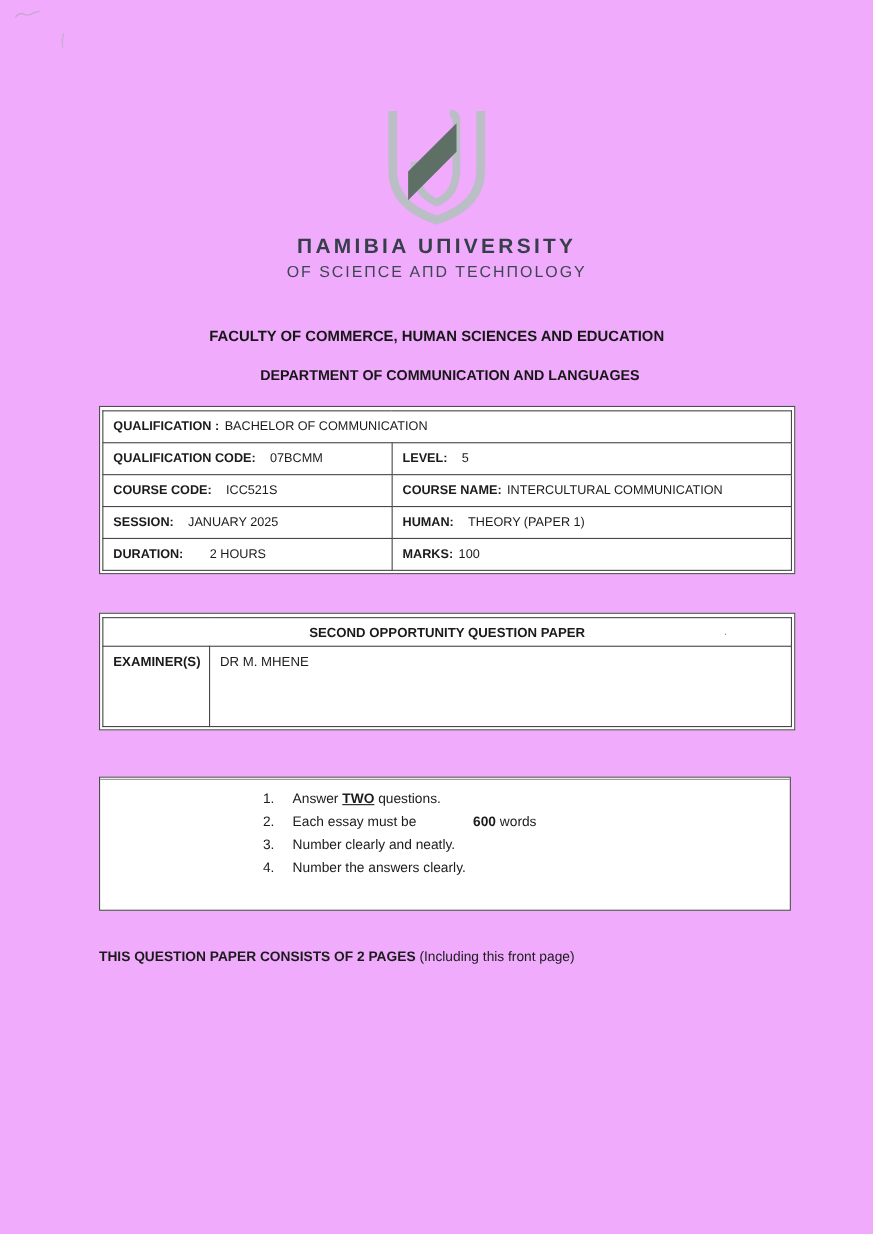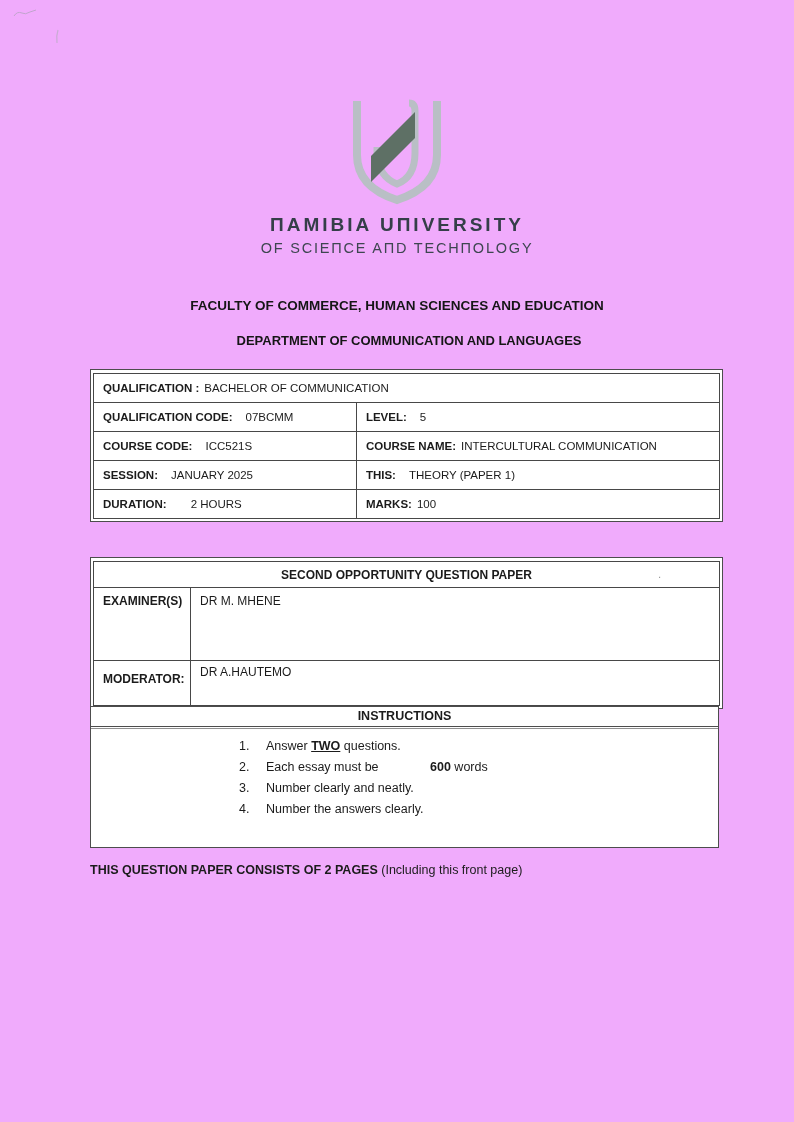--- a/index.html
+++ b/index.html
@@ -95,21 +95,21 @@
       <tr>
         <td><span class="lbl">QUALIFICATION CODE:</span><span class="val val-md">07BCMM</span></td>
         <td><span class="lbl">LEVEL:</span><span class="val val-md">5</span></td>
       </tr>
       <tr>
         <td><span class="lbl">COURSE CODE:</span><span class="val val-md">ICC521S</span></td>
         <td><span class="lbl">COURSE NAME:</span><span class="val">INTERCULTURAL COMMUNICATION</span></td>
       </tr>
       <tr>
         <td><span class="lbl">SESSION:</span><span class="val val-md">JANUARY 2025</span></td>
-        <td><span class="lbl">THIS:</span><span class="val val-md">THEORY (PAPER 1)</span></td>
+        <td><span class="lbl">HUMAN:</span><span class="val val-md">THEORY (PAPER 1)</span></td>
       </tr>
       <tr>
         <td><span class="lbl">DURATION:</span><span class="val val-lg">2 HOURS</span></td>
         <td><span class="lbl">MARKS:</span><span class="val">100</span></td>
       </tr>
     </tbody>
       </table>
   </div>
 
   <div class="box pad exam-box">
@@ -122,30 +122,25 @@
           <tr>
         <td colspan="2" class="title-cell">
           <span>SECOND OPPORTUNITY QUESTION PAPER</span>
           <span class="dot">.</span>
         </td>
       </tr>
       <tr class="row-examiner">
         <td class="cell-label">EXAMINER(S)</td>
         <td>DR M. MHENE</td>
       </tr>
-      <tr class="row-moderator">
-        <td class="cell-label">MODERATOR:</td>
-        <td>DR A.HAUTEMO</td>
-      </tr>
     </tbody>
       </table>
   </div>
 
   <div class="box instr-box">
-    <div class="instr-title">INSTRUCTIONS</div>
     <div class="instr-body">
       <div class="instr-item">
         <span class="num">1.</span>
         <span><span>Answer </span><span class="em-bu">TWO</span><span> questions.</span></span>
       </div>
       <div class="instr-item">
         <span class="num">2.</span>
         <span><span>Each essay must be </span><span class="em-b">600</span><span> words</span></span>
       </div>
       <div class="instr-item">

